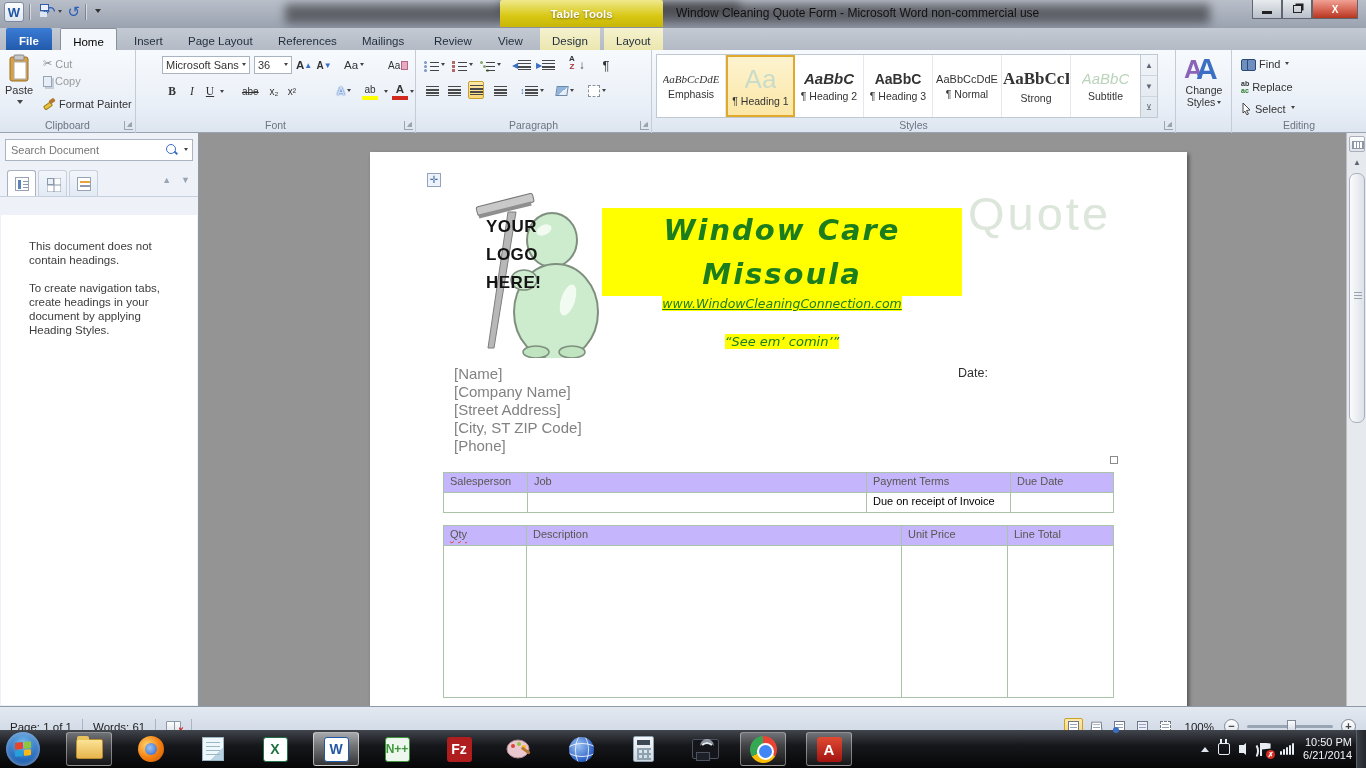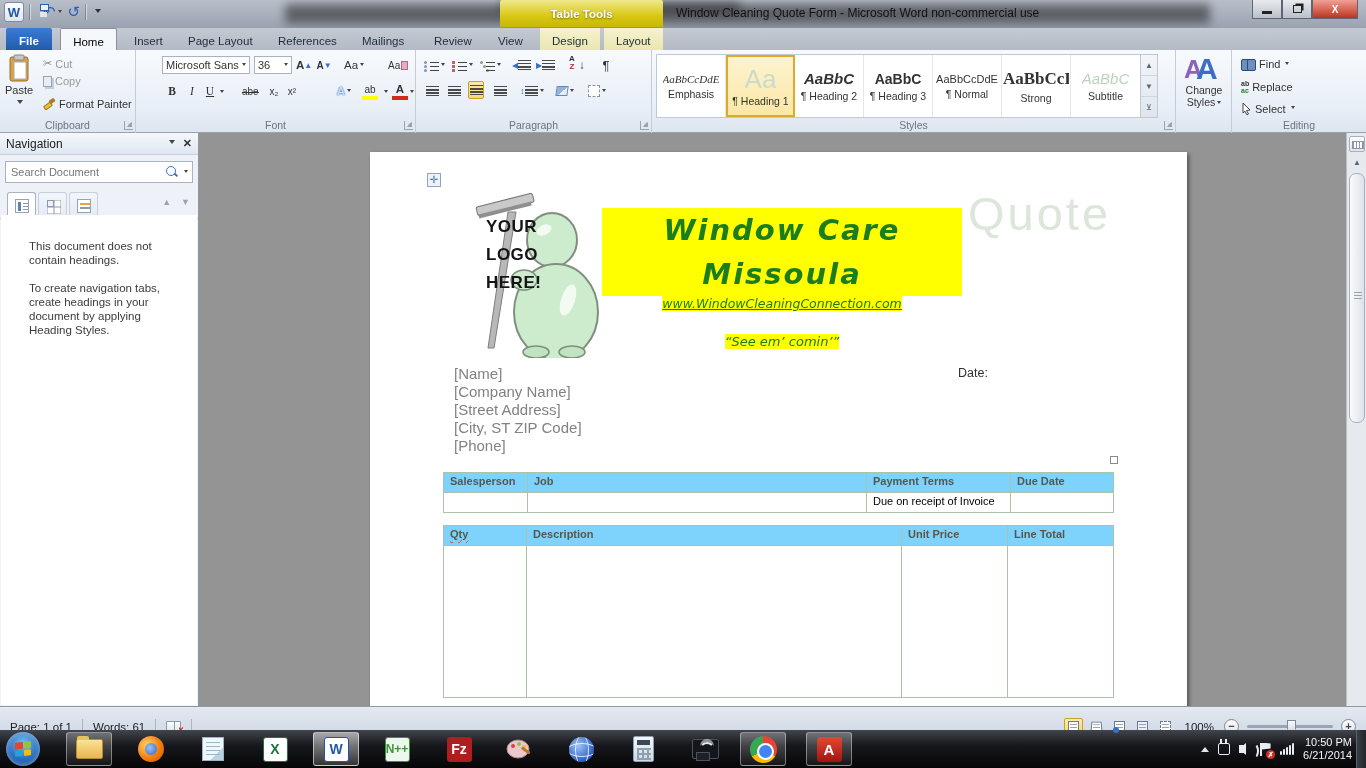--- a/index.html
+++ b/index.html
@@ -105,21 +105,21 @@
   .logo-text{position:absolute;left:116px;top:61px;font-weight:bold;font-size:17px;line-height:28px;color:#141414;letter-spacing:.5px;z-index:2}
   .heads{position:absolute;left:232px;top:40px;width:360px;text-align:center}
   .hl{background:#ffff00}
   .head-line{display:inline-block;font-style:italic;font-weight:bold;letter-spacing:2px;font-size:29px;line-height:44px;padding:0 8px;color:#1c7d1c;font-family:"DejaVu Sans",sans-serif}
   .watermark{position:absolute;left:598px;top:34px;font-size:47px;color:#dce6da;letter-spacing:3px}
   .sub{position:absolute;left:232px;width:360px;text-align:center;font-family:"DejaVu Sans",sans-serif;color:#1c7d1c;font-style:italic}
   .date-row{position:absolute;left:588px;top:214px;font-size:12.5px;color:#2f2f2f}
   .addr{position:absolute;left:84px;top:213px;font-size:15px;line-height:18px;color:#828282}
   .qtable{position:absolute;left:73px;border-collapse:collapse;table-layout:fixed;width:670px}
   .qtable td{border:1px solid #a9c4a9;font-size:11px;padding:2px 6px;vertical-align:top;color:#000}
-  .qtable td.h{background:#7dd3fc;color:#57574e;font-weight:bold}
+  .qtable td.h{background:#c4b5fd;color:#57574e;font-weight:normal}
   .sqhandle{position:absolute;left:740px;top:304px;width:8px;height:8px;background:#fff;border:1px solid #8a8a8a}
   .squig{text-decoration:underline;text-decoration-style:wavy;text-decoration-color:#e03a2f;text-decoration-thickness:1px}
 
   
   .vscroll{position:absolute;right:0;top:133px;width:20px;height:573px;background:#e6e9ee;border-left:1px solid #b9bec7}
   .ruler-btn{position:absolute;left:2px;top:3px;width:16px;height:16px;background:linear-gradient(#fefefe,#dfe4ea);border:1px solid #a9b0bb;border-radius:2px}
   .ruler-btn::after{content:"";position:absolute;left:2px;top:4px;width:10px;height:6px;background:#fff;border:1px solid #8d97a5;
     background-image:repeating-linear-gradient(90deg,#8d97a5 0 1px,transparent 1px 3px)}
   .vs-up{position:absolute;left:2px;top:22px;width:16px;height:15px;display:flex;align-items:center;justify-content:center;color:#5c6672;font-size:8px}
   .vs-thumb{position:absolute;left:2px;top:40px;width:16px;height:250px;background:linear-gradient(90deg,#fafbfc,#dde2e9);border:1px solid #a9b0bb;border-radius:7px}
@@ -449,25 +449,20 @@
             <path d="M2 1 L9 8 L5.5 8.4 L7.5 12 L5.8 12.8 L4 9.2 L2 11 Z" fill="#fff" stroke="#444"></path>
           </svg>
         <span>Select</span>
           <span class="caret small"></span>
       </div>
       <div class="glabel">Editing</div>
     </div>
   </div>
 
   <div class="navpane">
-    <div class="nav-head">
-      <span>Navigation</span>
-      <span style="margin-left:auto" class="caret"></span>
-      <span class="nav-close">✕</span>
-    </div>
     <div class="nav-search">
       <input type="text" placeholder="Search Document" style="">
       <span class="mag"></span>
       <span class="caret small" style="margin-right:4px"></span>
     </div>
     <div class="nav-tabs">
       <div class="ntab active">
           <span class="ntab-ic doc"></span>
         </div>
       <div class="ntab">

